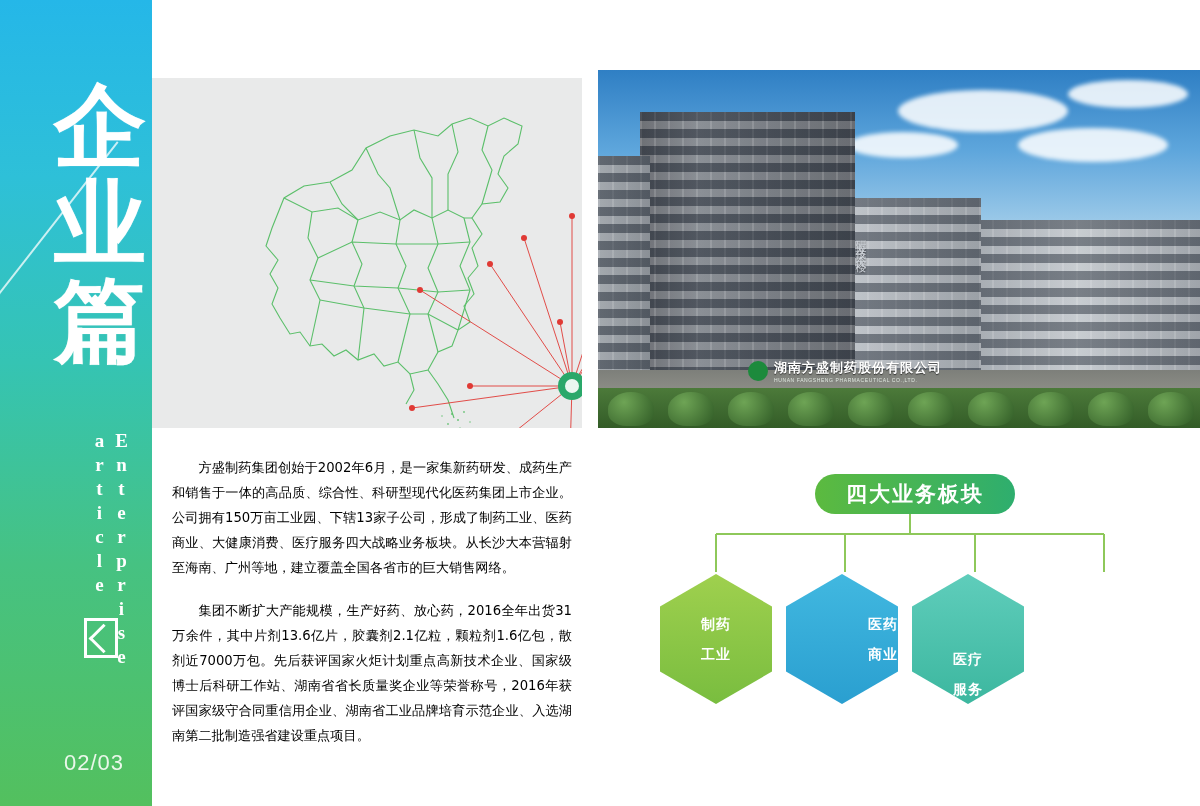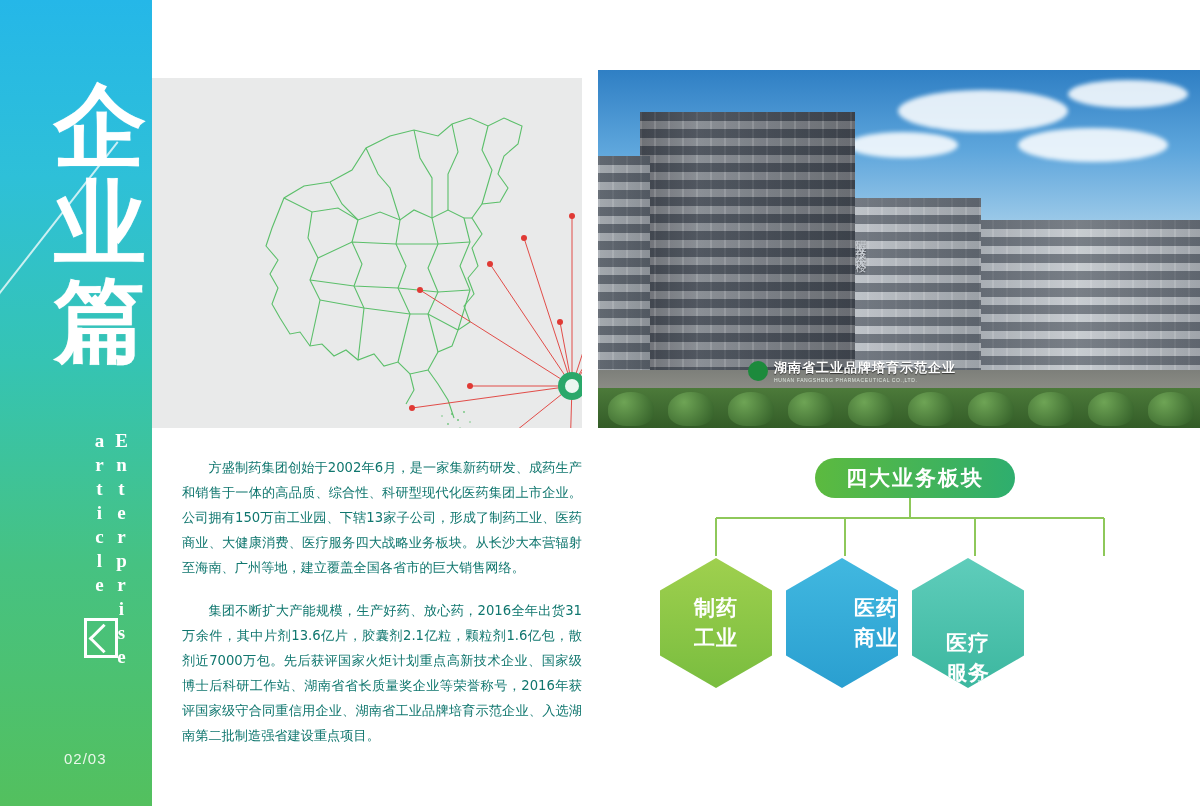--- a/index.html
+++ b/index.html
@@ -40,21 +40,21 @@
   }
   .vert-arrow{
     position:absolute;left:84px;top:618px;width:34px;height:40px;
     border:3px solid #ffffff;box-sizing:border-box;
   }
   .vert-arrow:after{
     content:"";position:absolute;left:6px;top:7px;width:18px;height:18px;
     border-left:3px solid #fff;border-bottom:3px solid #fff;transform:rotate(45deg);
   }
   .page-num{
-    position:absolute;left:64px;top:750px;color:#eaf7ea;font-size:15px;letter-spacing:1px;
+    position:absolute;left:64px;top:750px;color:#eaf7ea;font-size:22px;letter-spacing:1px;
     font-family:"Liberation Sans",sans-serif;
   }
 
   
   .map-panel{
     position:absolute;left:152px;top:78px;width:430px;height:350px;background:#e9eaea;
   }
   .map-svg{position:absolute;left:0;top:0;}
 
   
@@ -105,43 +105,43 @@
   .sign-cn{color:#ffffff;font-size:13px;font-family:"DejaVu Sans",sans-serif;font-weight:700;letter-spacing:1px;text-shadow:0 1px 1px rgba(0,0,0,.6);}
   .sign-en{color:#dfe7df;font-size:5px;letter-spacing:.6px;}
   .tower-text{
     position:absolute;left:212px;top:120px;color:#cfd4da;font-size:11px;
     writing-mode:vertical-rl;letter-spacing:4px;font-family:"DejaVu Sans",sans-serif;
     text-shadow:0 1px 2px rgba(0,0,0,.5);
   }
 
   
   .body-text{
-    position:absolute;left:182px;top:455px;width:400px;
-    font-family:"DejaVu Sans",sans-serif;color:#0f766e;font-size:13.2px;line-height:25px;
+    position:absolute;left:172px;top:455px;width:400px;
+    font-family:"DejaVu Sans",sans-serif;color:#000000;font-size:13.2px;line-height:25px;
     text-align:justify;
   }
   .body-text p{margin:0 0 18px 0;text-indent:2em;}
 
   
-  .diagram{position:absolute;left:640px;top:454px;width:540px;height:250px;}
+  .diagram{position:absolute;left:640px;top:470px;width:540px;height:250px;}
   .diagram-title{
     position:absolute;left:175px;top:4px;width:200px;height:40px;
     background:linear-gradient(90deg,#5cba3f 0%,#2eae6e 100%);
     border-radius:20px;display:flex;align-items:center;justify-content:center;
     color:#fff;font-size:21px;font-weight:700;letter-spacing:2px;
     font-family:"DejaVu Sans",sans-serif;
   }
   .connector{position:absolute;left:0;top:44px;width:540px;height:62px;}
   .hexwrap{position:absolute;left:20px;top:104px;width:500px;height:145px;display:flex;gap:14px;}
   .hex{
     position:relative;width:112px;height:130px;
     clip-path:polygon(50% 0%,100% 25%,100% 75%,50% 100%,0% 75%,0% 25%);
     display:flex;align-items:center;justify-content:center;flex-direction:column;
     color:#ffffff;font-family:"DejaVu Sans",sans-serif;font-weight:700;
-    font-size:21px;line-height:30px;letter-spacing:1px;text-align:center;
+    font-size:14px;line-height:30px;letter-spacing:1px;text-align:center;
   }
   .hex.h1{background:linear-gradient(180deg,#9fd04e 0%,#79bd3f 100%);}
   .hex.h2{background:linear-gradient(180deg,#41b8e0 0%,#2a9fd0 100%);align-items:flex-end;}
   .hex.h3{background:linear-gradient(180deg,#f7c53a 0%,#eeac21 100%);}
   .hex.h4{background:linear-gradient(180deg,#5fcdbb 0%,#3cb79f 100%);justify-content:flex-end;}
   .hex.h3 .l1{color:#ffffff;}
   .hex .l2{display:block;}
   .hex.h3 .l2{color:#ffffff;}
 </style>
 </head>
@@ -259,21 +259,21 @@
       <div class="bush" style="left:250px;"></div>
         <div class="bush" style="left:310px;"></div>
       <div class="bush" style="left:370px;"></div>
         <div class="bush" style="left:430px;"></div>
       <div class="bush" style="left:490px;"></div>
         <div class="bush" style="left:550px;"></div>
     </div>
     <div class="sign">
       <div class="sign-logo"></div>
       <div>
-        <div class="sign-cn">湖南省工业品牌培育示范企业</div>
+        <div class="sign-cn">湖南方盛制药股份有限公司</div>
         <div class="sign-en">HUNAN FANGSHENG PHARMACEUTICAL CO.,LTD.</div>
       </div>
     </div>
   </div>
 
   <div class="body-text">
     <p>方盛制药集团创始于2002年6月，是一家集新药研发、成药生产和销售于一体的高品质、综合性、科研型现代化医药集团上市企业。公司拥有150万亩工业园、下辖13家子公司，形成了制药工业、医药商业、大健康消费、医疗服务四大战略业务板块。从长沙大本营辐射至海南、广州等地，建立覆盖全国各省市的巨大销售网络。</p>
     <p>集团不断扩大产能规模，生产好药、放心药，2016全年出货31万余件，其中片剂13.6亿片，胶囊剂2.1亿粒，颗粒剂1.6亿包，散剂近7000万包。先后获评国家火炬计划重点高新技术企业、国家级博士后科研工作站、湖南省省长质量奖企业等荣誉称号，2016年获评国家级守合同重信用企业、湖南省工业品牌培育示范企业、入选湖南第二批制造强省建设重点项目。</p>
   </div>
 

